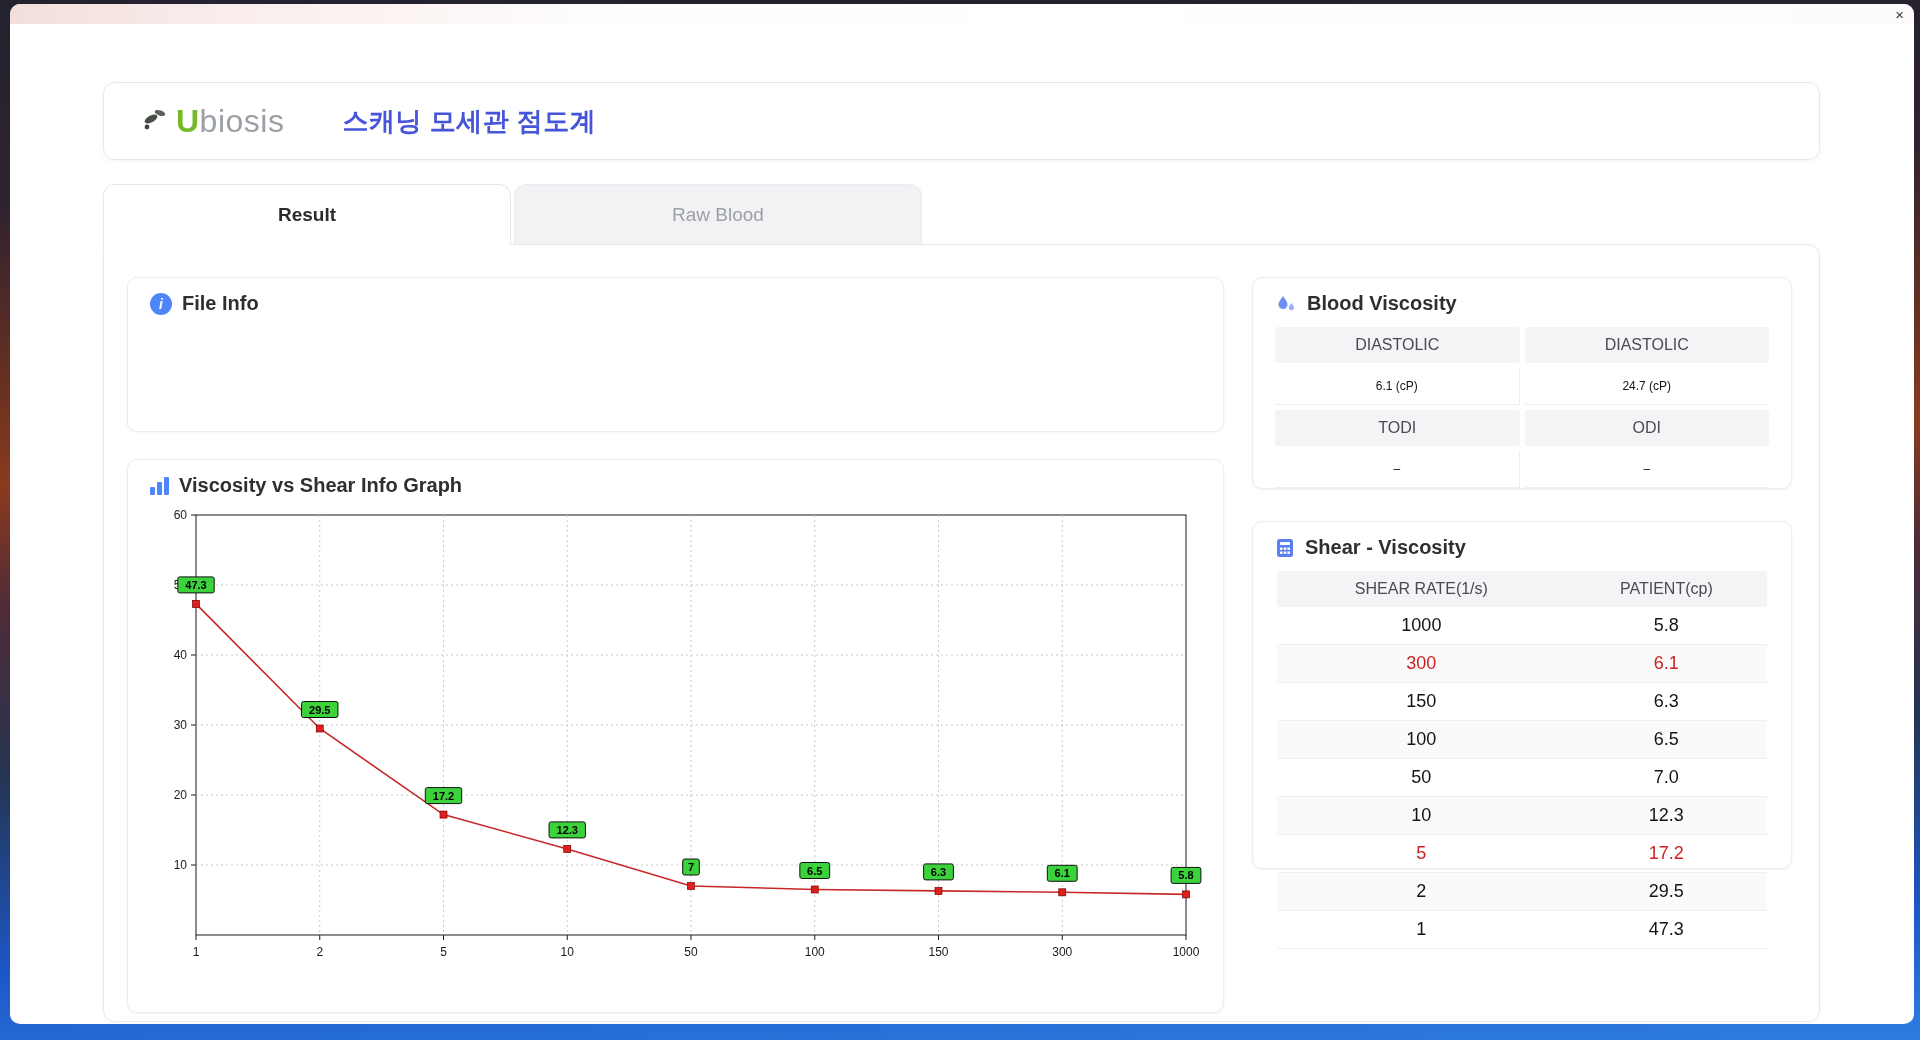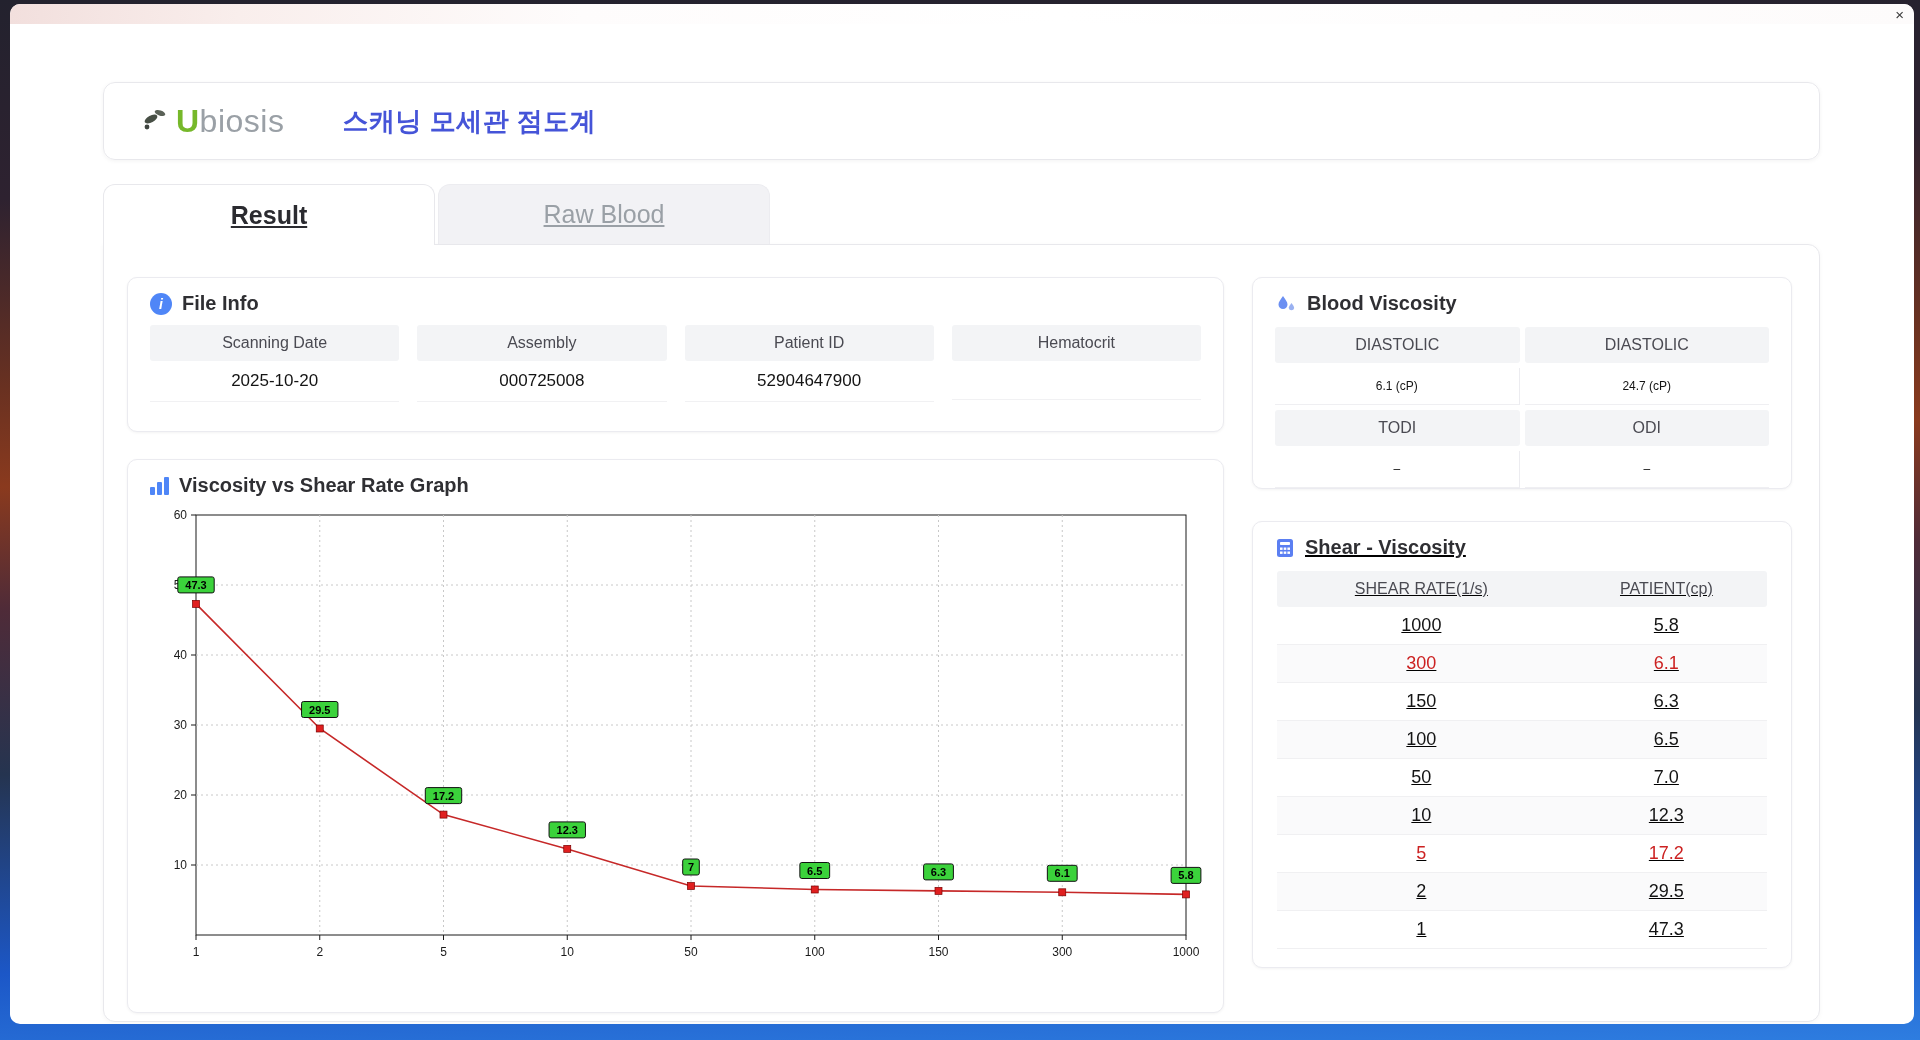--- a/index.html
+++ b/index.html
@@ -28,22 +28,22 @@
     display:flex; align-items:center; padding:0 38px; margin-bottom:24px;
   }
   .logo { display:flex; align-items:flex-end; }
   .logo-u { color:#76b82a; font-size:32px; font-weight:bold; letter-spacing:0.5px; }
   .logo-rest { color:#9aa0a6; font-size:32px; font-weight:500; letter-spacing:0.5px; }
   .app-title { color:#4554d8; font-size:26px; font-weight:bold; margin-left:58px; letter-spacing:0.5px; }
 
   
   .tabs { display:flex; height:60px; position:relative; z-index:2; }
   .tab {
-    width:332px; display:flex; align-items:center; justify-content:center;
-    font-size:25px; border-radius:12px 12px 0 0; cursor:pointer;text-decoration:underline;
+    width:408px; display:flex; align-items:center; justify-content:center;
+    font-size:19px; border-radius:12px 12px 0 0; cursor:pointer;
   }
   .tab.active {
     background:#fff; border:1px solid #e8e8ec; border-bottom:none;
     font-weight:bold; color:#2b2b30; margin-bottom:-1px;
   }
   .tab.inactive { background:#f2f2f5; border:1px solid #ececf0; border-bottom:none; color:#9aa0a6; margin-left:3px; }
 
   
   .content-panel {
     height:778px; border:1px solid #e8e8ec; border-radius:0 12px 12px 12px;
@@ -77,21 +77,21 @@
   svg text { font-family:"Liberation Sans", sans-serif; }
 
   
   .bv-card { height:212px; margin-bottom:32px; }
   .bv-grid { display:grid; grid-template-columns:1fr 1fr; gap:5px; padding:4px 22px 0; }
   .bv-head { background:#f3f4f6; color:#4a4a52; font-size:16px; text-align:center; padding:9px 0; border-radius:3px; }
   .bv-val { text-align:center; font-size:12px; color:#141414; padding:11px 0; border-bottom:1px solid #efeff2; }
   .bv-val.divider { border-right:1px solid #ececf0; }
 
   
-  .sv-card { height:447px;text-decoration:underline; }
+  .sv-card { height:348px; }
   .sv-table { width:calc(100% - 48px); margin:4px 24px 8px; border-collapse:collapse; }
   .sv-table th { background:#f3f4f6; color:#4a4a52; font-size:16px; font-weight:normal; padding:9px 0; text-align:center; }
   .sv-table th:first-child { border-radius:3px 0 0 3px; }
   .sv-table th:last-child { border-radius:0 3px 3px 0; }
   .sv-table td { font-size:18px; color:#141414; text-align:center; padding:8px 0; border-bottom:1px solid #f0f0f2; }
   .sv-table tr:nth-child(even) td { background:#fafafb; }
   .sv-table td.red { color:#cc2222; }
 
   .drop-icon svg, .calc-icon svg { display:block; }
 </style>
@@ -127,48 +127,30 @@
 
     <div class="content-panel">
 
       <div class="left-col">
 
         <div class="card fi-card">
           <div class="card-title">
             <span class="info-icon">i</span>
             <span>File Info</span>
           </div>
-          <div class="fi-grid">
-            <div>
-              <div class="fi-head">Scanning Date</div>
-              <div class="fi-val">2025-10-20</div>
-            </div>
-            <div>
-              <div class="fi-head">Assembly</div>
-              <div class="fi-val">000725008</div>
-            </div>
-            <div>
-              <div class="fi-head">Patient ID</div>
-              <div class="fi-val">52904647900</div>
-            </div>
-            <div>
-              <div class="fi-head">Hematocrit</div>
-              <div class="fi-val"></div>
-            </div>
-          </div>
         </div>
 
         <div class="card graph-card">
           <div class="card-title">
             <span class="bars-icon">
                 <span class="b1"></span>
                 <span class="b2"></span>
                 <span class="b3"></span>
               </span>
-            <span>Viscosity vs Shear Rate Graph</span>
+            <span>Viscosity vs Shear Info Graph</span>
           </div>
           <div class="chart-wrap">
             <svg id="chart-svg" width="1053" height="470">
                 <rect x="46" y="10" width="990" height="420" fill="#ffffff" stroke="#1a1a1a" stroke-width="1"></rect>
                 <line x1="46" y1="360" x2="1036" y2="360" stroke="#c8c8c8" stroke-width="1" stroke-dasharray="2 3"></line>
                 <line x1="41" y1="360" x2="46" y2="360" stroke="#1a1a1a" stroke-width="1"></line>
                 <text x="37" y="364" text-anchor="end" font-size="12" fill="#1a1a1a">10</text>
                 <line x1="46" y1="290" x2="1036" y2="290" stroke="#c8c8c8" stroke-width="1" stroke-dasharray="2 3"></line>
                 <line x1="41" y1="290" x2="46" y2="290" stroke="#1a1a1a" stroke-width="1"></line>
                 <text x="37" y="294" text-anchor="end" font-size="12" fill="#1a1a1a">20</text>

